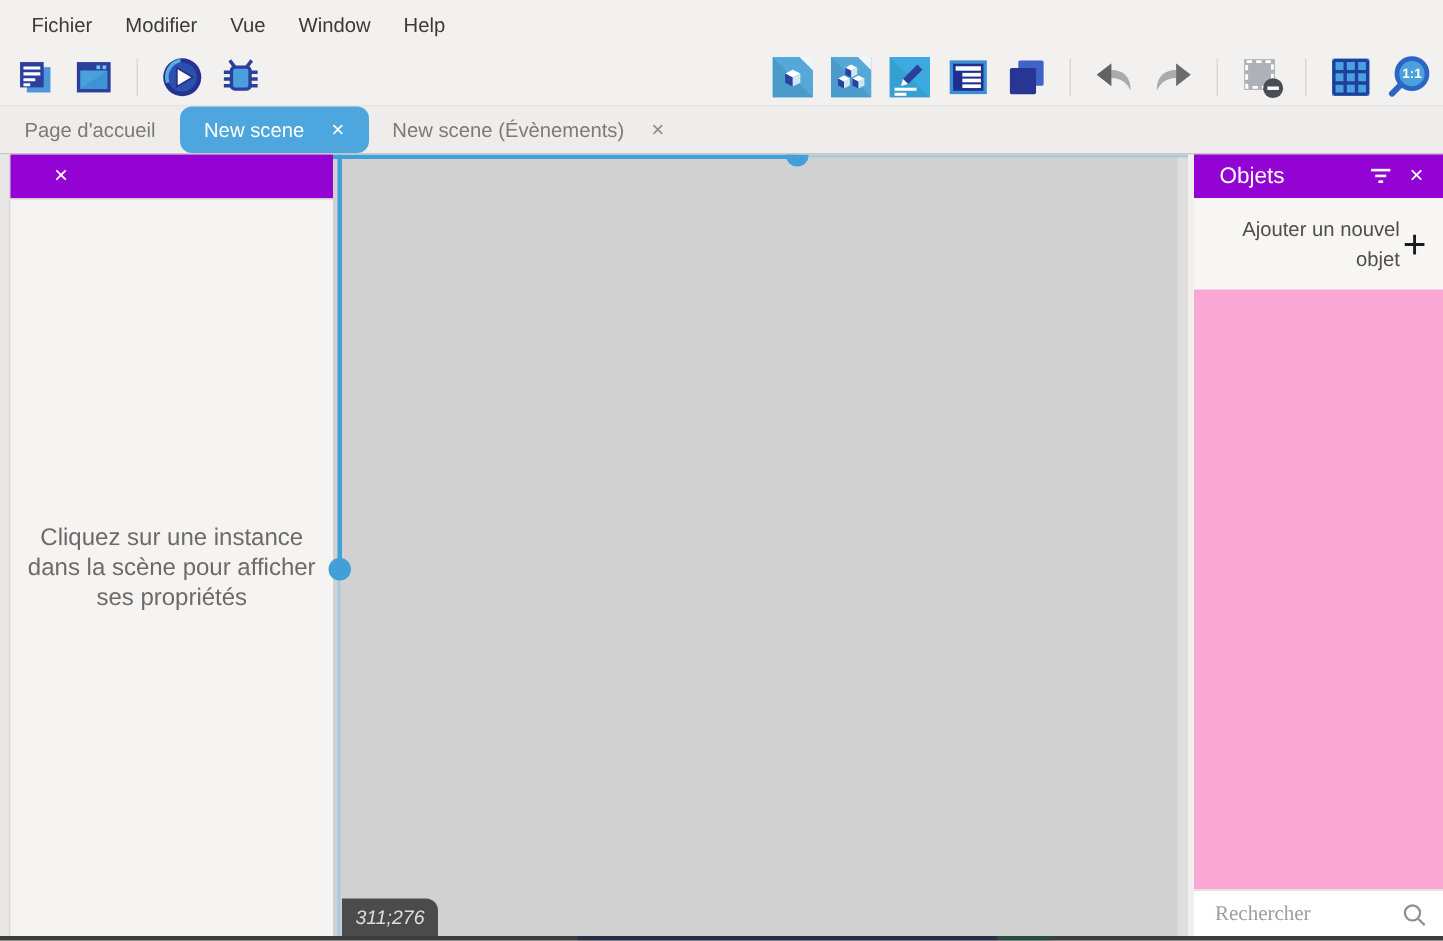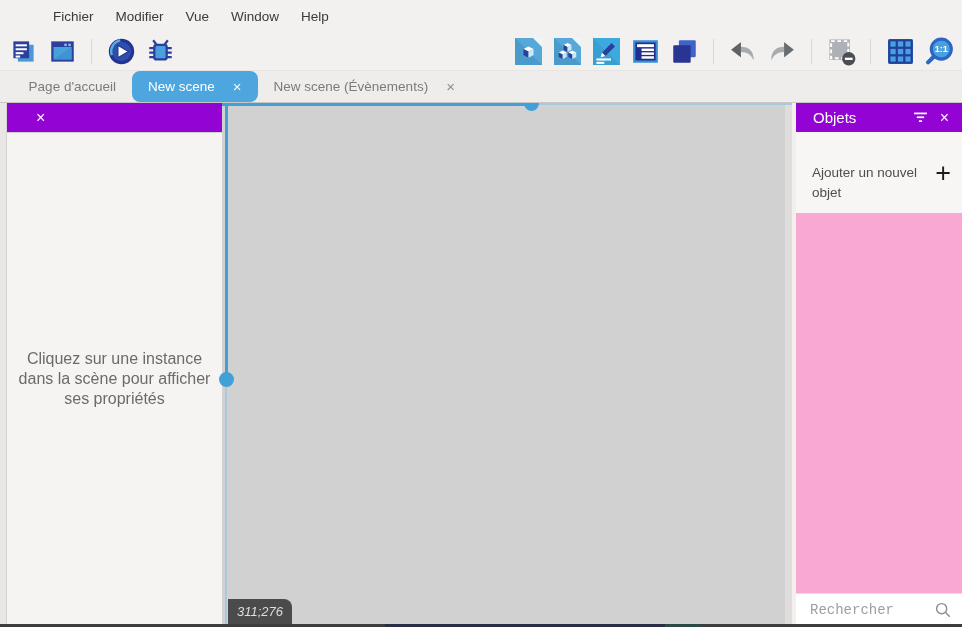--- a/index.html
+++ b/index.html
@@ -3,32 +3,32 @@
 <meta charset="utf-8">
 <style>
   * { margin:0; padding:0; box-sizing:border-box; }
   html,body { background:#555; }
   .app {
     position:relative; width:962px; height:627px; overflow:hidden;
     background:#f2f1ef; font-family:"Liberation Sans","DejaVu Sans",sans-serif;
     color:#3c3c3c; user-select:none;
   }
   
-  .menubar { display:flex; align-items:center; height:33px; padding-left:10px; background:#f2f1ef;margin-left:32px; }
+  .menubar { display:flex; align-items:center; height:33px; padding-left:10px; background:#f2f1ef; }
   .menu-item { padding:0 11px; font-size:13.5px; color:#3a3a3a; line-height:33px; cursor:default; }
   
   .toolbar { display:flex; align-items:center; height:37px; padding:0 8px; background:#f2f1ef;text-decoration:underline; }
   .tb-group { display:flex; align-items:center; gap:9px; }
   .tb-right { margin-left:auto; }
   .tb-btn { width:30px; height:30px; display:flex; align-items:center; justify-content:center; }
   .tb-sep { width:1px; height:25px; background:#d9d8d6; margin:0 5px; }
   
   .tabbar { display:flex; height:33px; background:#eeedeb; border-top:1px solid #e6e5e3; border-bottom:1px solid #c9c7c5; }
   .tab { display:flex; align-items:center; justify-content:center; gap:18px; font-size:13.5px; color:#7b7b7b; padding:0 16px; }
-  .tab.home { width:132px;justify-content:flex-end; }
+  .tab.home { width:120px; }
   .tab.active { background:var(--tab-active-blue,#4da6dd); color:#fff;border-radius:8px; }
   .tab-close { font-size:15px; line-height:1; color:inherit; opacity:.95; }
   .tab.events .tab-close { color:#8a8a8a; }
   
   .main { position:relative; display:flex; height:523px; }
   .gutter { width:7px; background:#e8e7e5; border-right:1px solid #d6d5d3; }
   
   .panel { display:flex; flex-direction:column; }
   .left-panel { width:215px; background:#f5f4f2; }
   .right-panel { width:166px; background:#f9a8d4; }
@@ -37,25 +37,25 @@
     background:var(--panel-header-purple,#9303d3); color:#fff;
     padding:0 13px 0 17px; box-shadow:0 1px 0 rgba(0,0,0,.15);
   }
   .panel-title { flex:1; font-size:15px; }
   .panel-close { font-size:16px; line-height:1; margin-left:12px; }
   .filter-btn { display:flex; align-items:center; }
   .left-panel .panel-body { flex:1; display:flex; align-items:center; justify-content:center; }
   .empty-msg { width:202px; text-align:center; font-size:16px; line-height:20px; color:#6b6b6b; }
   
   .add-row { display:flex; align-items:center; padding:11px 9px 10px 16px; background:#f7f6f5; }
-  .add-label { flex:1; text-align:left; font-size:13.5px; line-height:20px; color:#4e4e4e;margin-top:20px; }
+  .add-label { flex:1; text-align:right; font-size:13.5px; line-height:20px; color:#4e4e4e; }
   .plus-glyph { font-size:27px; font-weight:300; color:#1c1c1c; line-height:20px; padding:0 2px; }
   .rp-spacer { flex:1; }
   .search-row { height:33px; flex:none; display:flex; align-items:center; background:#fff; border-top:1px solid #e3e2e1; padding:0 10px 0 14px; }
-  .search-row input { flex:1; min-width:0; border:none; outline:none; background:transparent; font-size:14px; color:#333; font-family:Liberation Mono, monospace; }
+  .search-row input { flex:1; min-width:0; border:none; outline:none; background:transparent; font-size:14px; color:#333; font-family:Liberation Serif, serif; }
   .search-row input::placeholder { color:#9e9e9e; }
   
   .canvas-area { position:relative; width:574px; background:var(--canvas-gray,#d1d1d1); overflow:hidden;font-style:italic; }
   .scroll-strip { position:absolute; top:0; bottom:0; right:4px; width:7px; background:#dfdedd; }
   .gap-strip { position:absolute; top:0; bottom:0; right:0; width:4px; background:#f1f0ef; }
   .hline-bright { position:absolute; left:0; top:0; width:309px; height:3px; background:var(--divider-blue,#42a0d8); }
   .hline-light  { position:absolute; left:309px; right:4px; top:0; height:2px; background:var(--divider-blue-light,#a9c9de); }
   .vline-bright { position:absolute; left:3px; top:0; width:3px; height:276px; background:var(--divider-blue,#42a0d8); }
   .vline-light  { position:absolute; left:3px; top:276px; bottom:0; width:2px; background:var(--divider-blue-light,#a9c9de); }
   .dot-top { position:absolute; left:302px; top:0; width:15px; height:8px; border-radius:0 0 8px 8px; background:var(--divider-blue,#42a0d8); }

